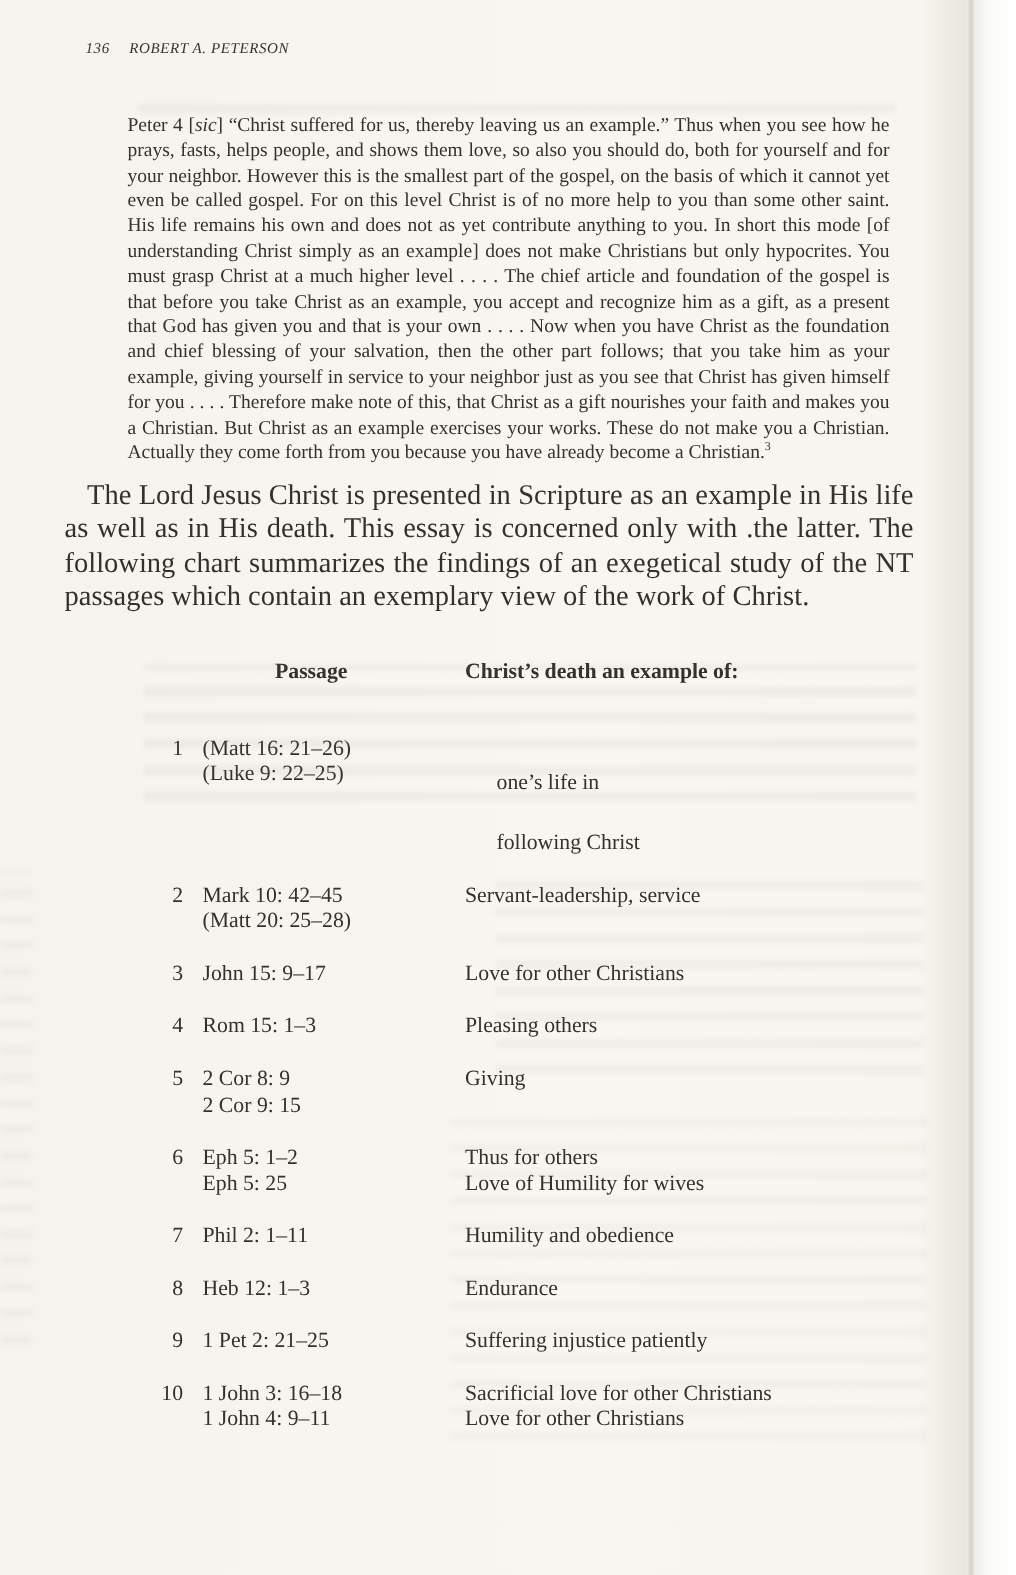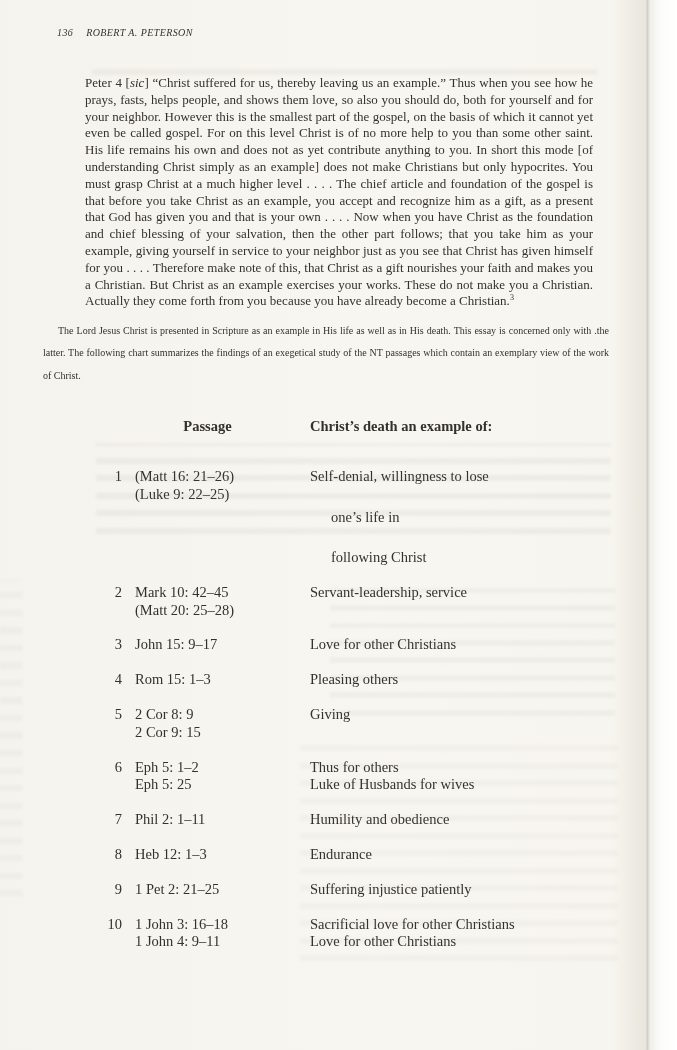--- a/index.html
+++ b/index.html
@@ -29,21 +29,21 @@
     line-height:16.8px;
     text-align:justify;
     color:#34322d;
   }
   blockquote.excerpt em { }
   blockquote.excerpt sup { font-size:0.62em; vertical-align:super; line-height:0; }
   
   p.lead {
     margin:10px 0 0 43px;
     width:566px;
-    font-size:10px;
+    font-size:19px;
     line-height:22.3px;
     text-align:justify;
     text-indent:15px;
     color:#33312c;
   }
   
   section.summary {
     margin:31px 0 0 98px;
     font-size:14.5px;
     line-height:17.4px;
@@ -100,21 +100,20 @@
       <div class="th-example">Christ’s death an example of:</div>
     </div>
 
     <div class="trow">
       <div class="tnum">1</div>
       <div class="tpassage">
         <div>(Matt 16: 21–26)</div>
         <div>(Luke 9: 22–25)</div>
       </div>
       <div class="texample">
-        <div>Self-denial, willingness to lose</div>
         <div class="ind">one’s life in</div>
         <div class="ind">following Christ</div>
       </div>
     </div>
 
     <div class="trow">
       <div class="tnum">2</div>
       <div class="tpassage">
         <div>Mark 10: 42–45</div>
         <div>(Matt 20: 25–28)</div>
@@ -156,21 +155,21 @@
     </div>
 
     <div class="trow">
       <div class="tnum">6</div>
       <div class="tpassage">
         <div>Eph 5: 1–2</div>
         <div>Eph 5: 25</div>
       </div>
       <div class="texample">
         <div>Thus for others</div>
-        <div>Luke of Husbands for wives</div>
+        <div>Love of Humility for wives</div>
       </div>
     </div>
 
     <div class="trow">
       <div class="tnum">7</div>
       <div class="tpassage">
         <div>Phil 2: 1–11</div>
       </div>
       <div class="texample">
         <div>Humility and obedience</div>

